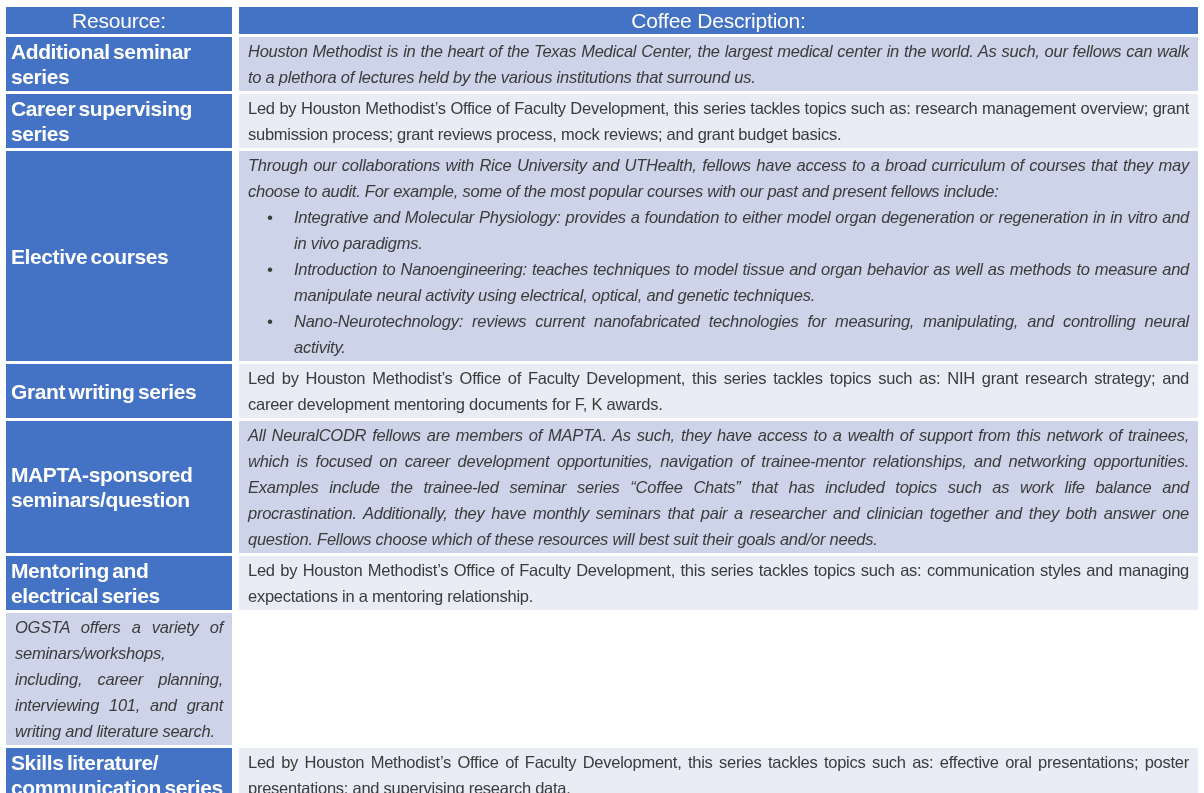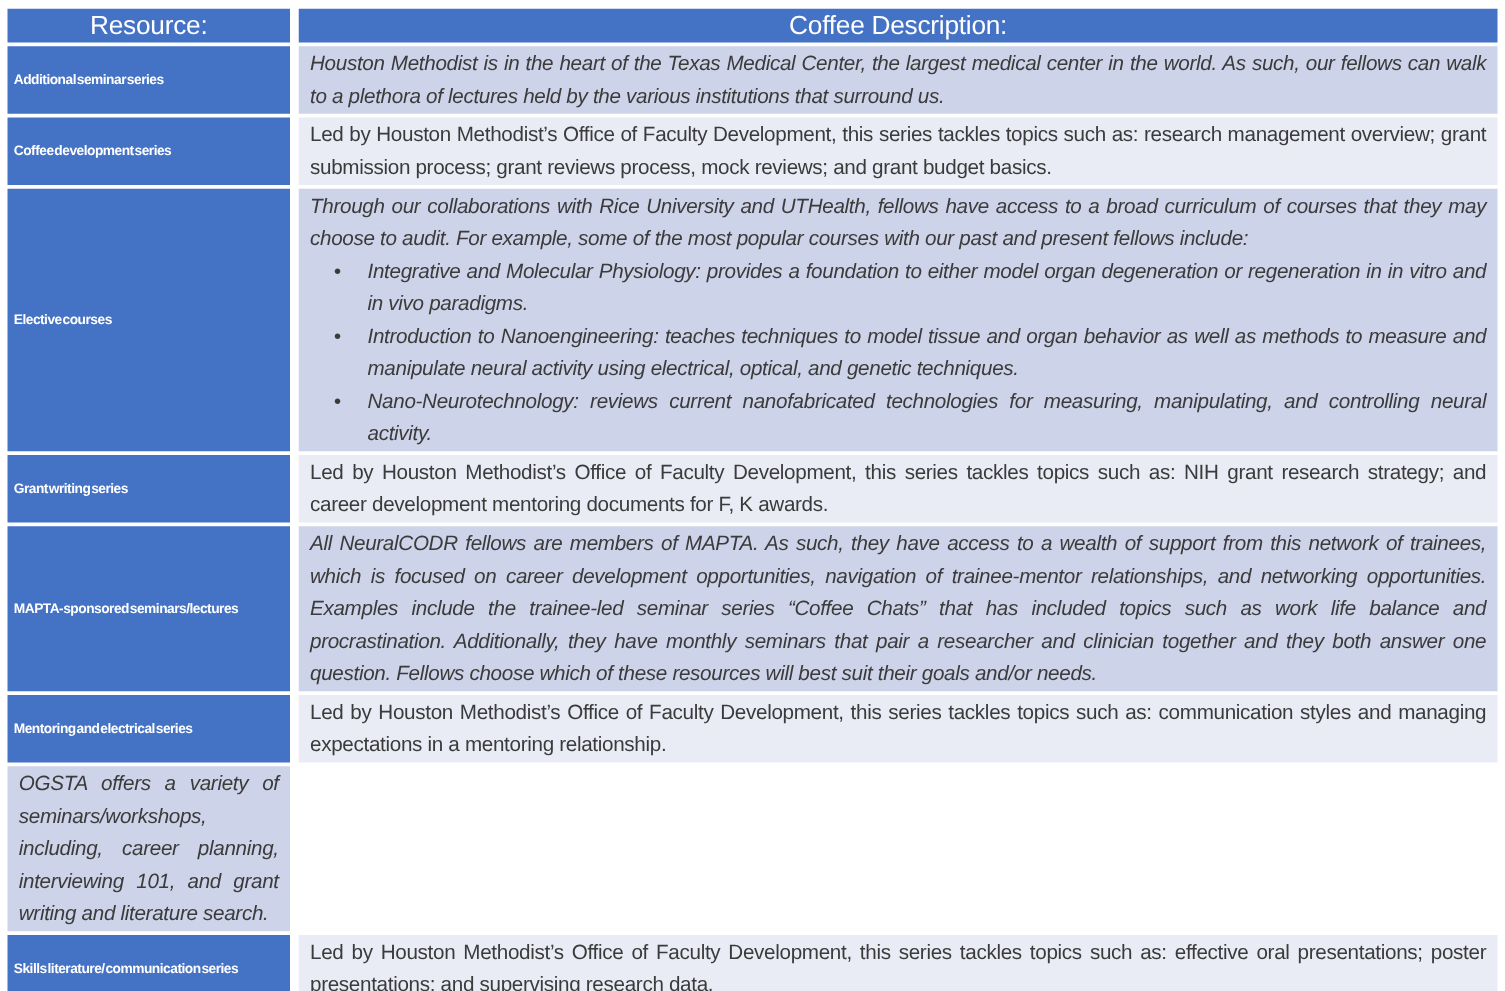--- a/index.html
+++ b/index.html
@@ -30,21 +30,21 @@
     text-align:center;
     font-size:21px;
     line-height:27px;
     height:27px;
     letter-spacing:-0.2px;
   }
   .cell-resource{
     background:var(--blue);
     color:var(--text-light);
     font-weight:bold;
-    font-size:11px;
+    font-size:21px;
     line-height:25px;
     letter-spacing:-0.4px;
     word-spacing:-2px;
     padding:2px 2px 2px 5px;
     display:flex;
     align-items:center;
   }
   .cell-desc{
     background:var(--band-light);
     color:var(--text-dark);
@@ -70,21 +70,21 @@
   </div>
 
 <div class="row dark">
     <div class="cell-resource">Additional seminar series</div>
     <div class="cell-desc">
       <p class="desc-text">Houston Methodist is in the heart of the Texas Medical Center, the largest medical center in the world. As such, our fellows can walk to a plethora of lectures held by the various institutions that surround us.</p>
 
     </div>
   </div>
     <div class="row light">
-    <div class="cell-resource">Coffee development series</div>
+    <div class="cell-resource">Career supervising series</div>
     <div class="cell-desc">
       <p class="desc-text">Led by Houston Methodist’s Office of Faculty Development, this series tackles topics such as: research management overview; grant submission process; grant reviews process, mock reviews; and grant budget basics.</p>
 
     </div>
   </div>
     <div class="row dark">
     <div class="cell-resource">Elective courses</div>
     <div class="cell-desc">
       <p class="desc-text">Through our collaborations with Rice University and UTHealth, fellows have access to a broad curriculum of courses that they may choose to audit. For example, some of the most popular courses with our past and present fellows include:</p>
       <ul class="bullets">
@@ -95,21 +95,21 @@
     </div>
   </div>
     <div class="row light">
     <div class="cell-resource">Grant writing series</div>
     <div class="cell-desc">
       <p class="desc-text">Led by Houston Methodist’s Office of Faculty Development, this series tackles topics such as: NIH grant research strategy; and career development mentoring documents for F, K awards.</p>
 
     </div>
   </div>
     <div class="row dark">
-    <div class="cell-resource">MAPTA-sponsored seminars/lectures</div>
+    <div class="cell-resource">MAPTA-sponsored seminars/question</div>
     <div class="cell-desc">
       <p class="desc-text">All NeuralCODR fellows are members of MAPTA. As such, they have access to a wealth of support from this network of trainees, which is focused on career development opportunities, navigation of trainee-mentor relationships, and networking opportunities. Examples include the trainee-led seminar series “Coffee Chats” that has included topics such as work life balance and procrastination. Additionally, they have monthly seminars that pair a researcher and clinician together and they both answer one question. Fellows choose which of these resources will best suit their goals and/or needs.</p>
 
     </div>
   </div>
     <div class="row light">
     <div class="cell-resource">Mentoring and electrical series</div>
     <div class="cell-desc">
       <p class="desc-text">Led by Houston Methodist’s Office of Faculty Development, this series tackles topics such as: communication styles and managing expectations in a mentoring relationship.</p>
 

